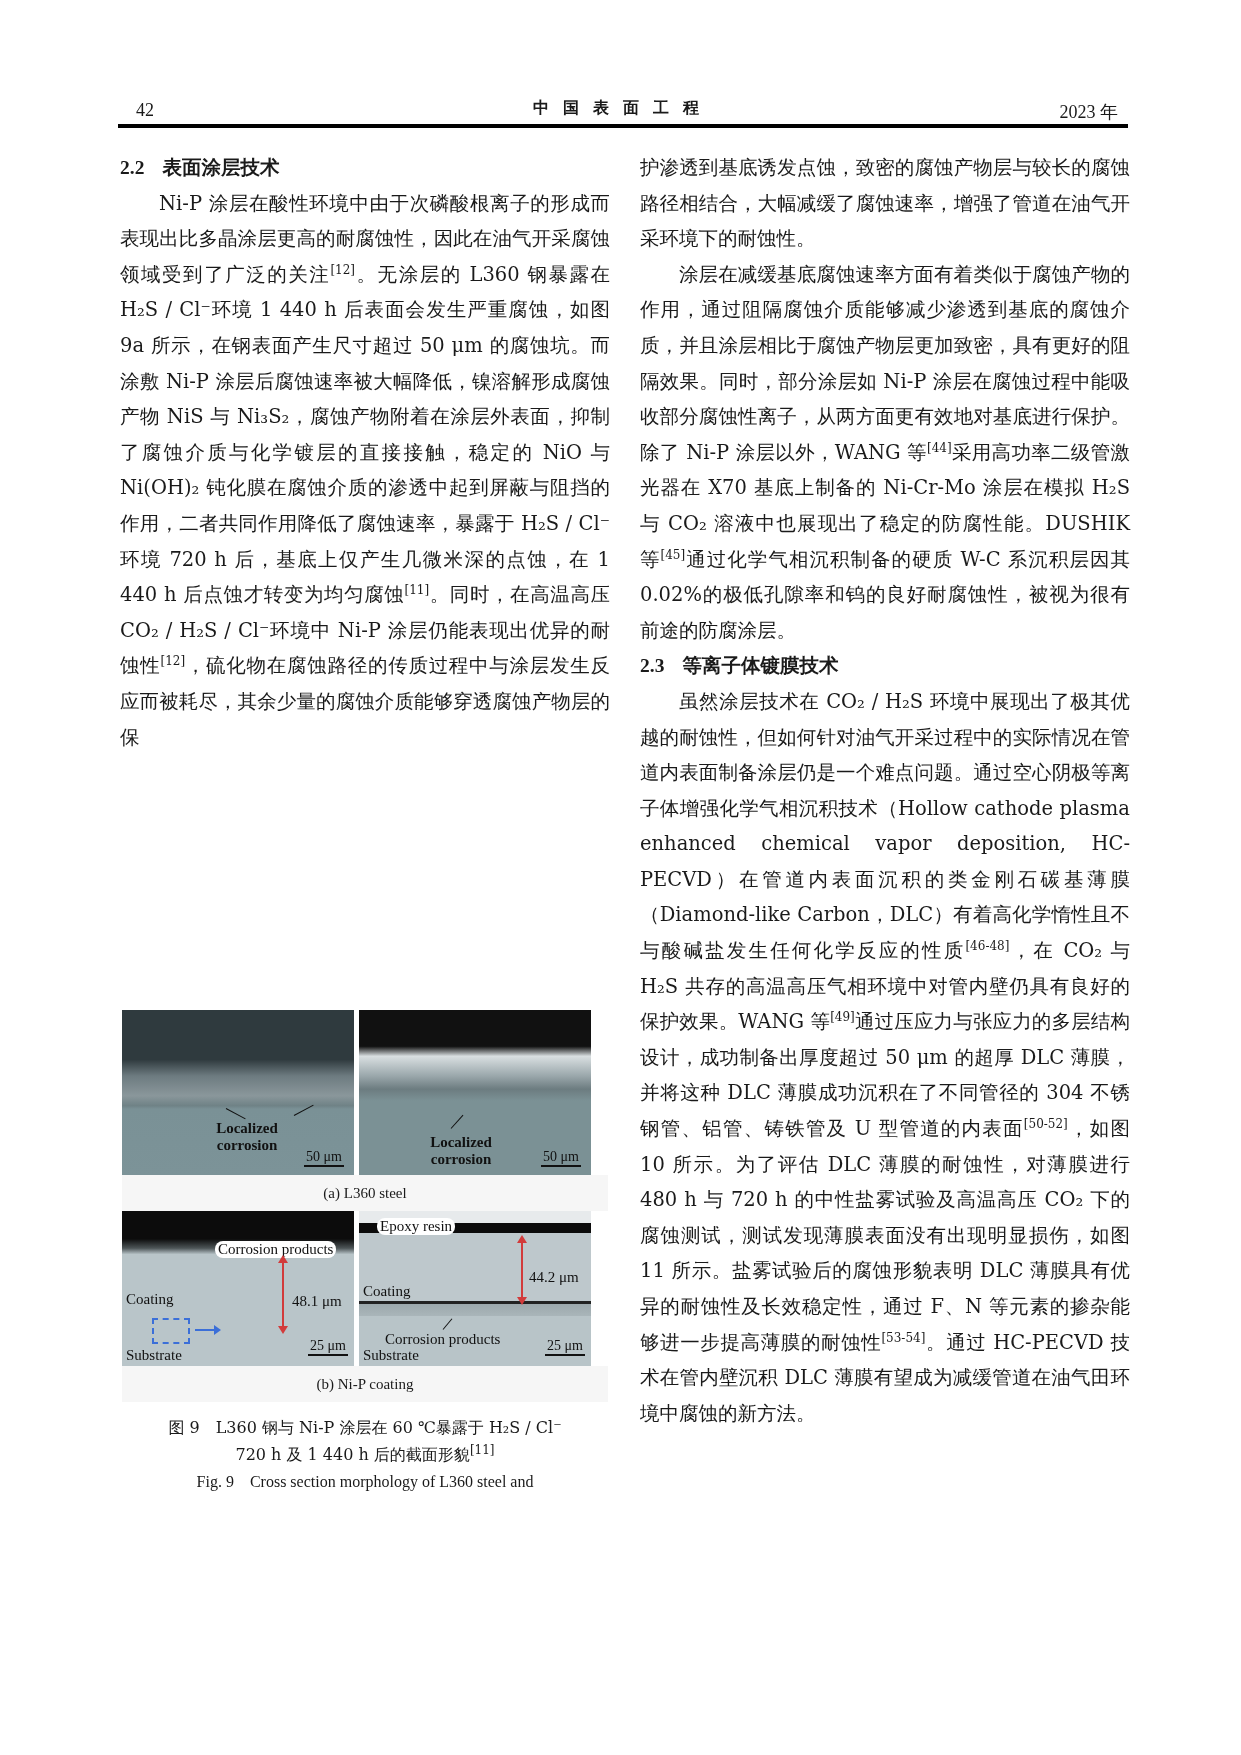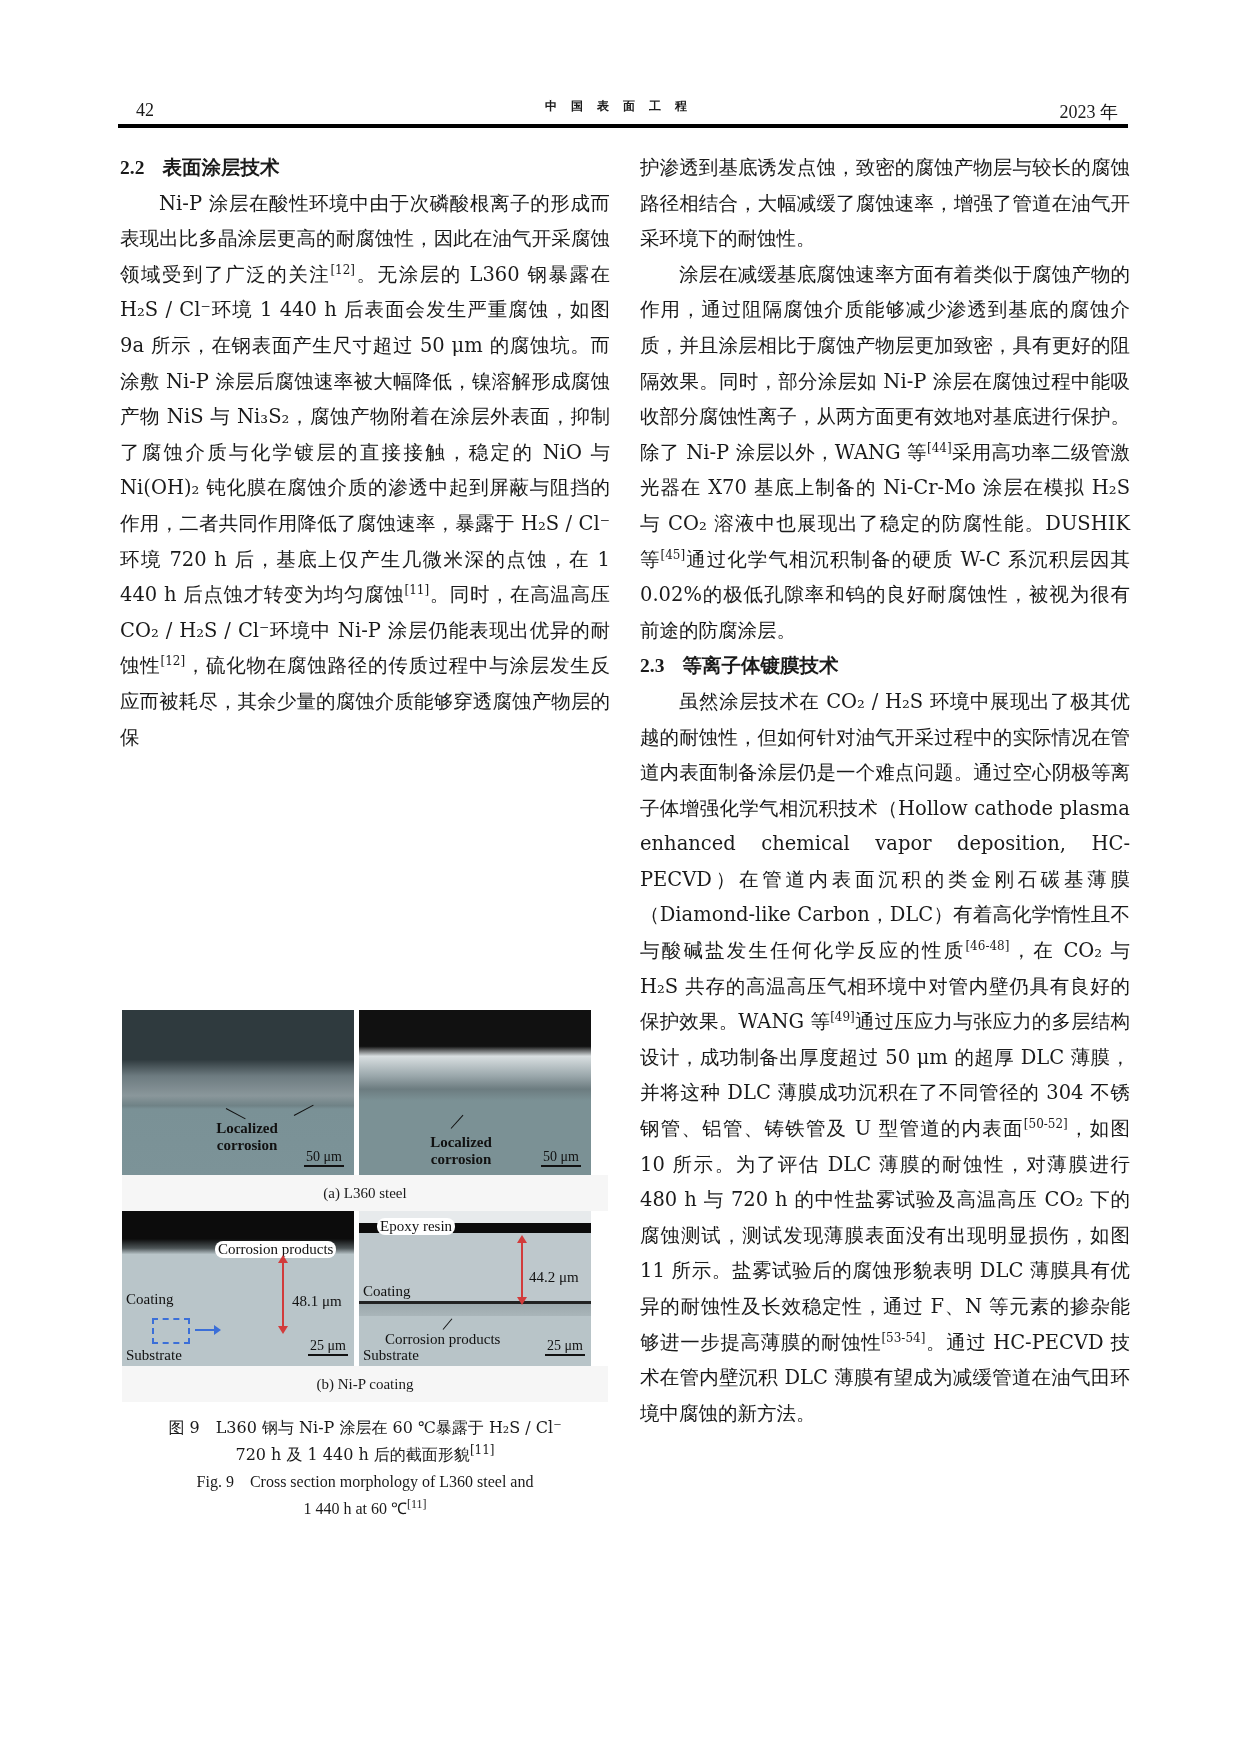--- a/index.html
+++ b/index.html
@@ -1,20 +1,20 @@
 <!DOCTYPE html>
 <html><head>
 <meta charset="utf-8">
 <style>
   html, body { margin: 0; padding: 0; background: #ffffff; }
   body { width: 1241px; height: 1755px; position: relative; overflow: hidden;
          font-family: "DejaVu Serif", "Liberation Serif", serif; color: #1a1a1a; }
   .header { position: absolute; left: 118px; top: 96px; width: 1010px; height: 30px; }
   .header .pno { position: absolute; left: 18px; top: 4px; font-family: "Liberation Serif", serif; font-size: 18px; }
-  .header .jname { position: absolute; left: 0; right: 0; top: 2px; text-align: center; font-size: 12px; letter-spacing: 14px; font-weight: bold; }
+  .header .jname { position: absolute; left: 0; right: 0; top: 2px; text-align: center; font-size: 16px; letter-spacing: 14px; font-weight: bold; }
   .header .year { position: absolute; right: 10px; top: 4px; font-family: "Liberation Serif", serif; font-size: 18px; }
   .rule { position: absolute; left: 118px; top: 124px; width: 1010px; height: 4px; background: #000; }
 
   .col { position: absolute; top: 150px; width: 490px; font-size: 19.5px; line-height: 35.6px; }
   .col.left { left: 120px; }
   .col.right { left: 640px; }
   .col p { margin: 0; text-align: justify; text-justify: inter-ideograph; }
   .col p.indent { text-indent: 2em; }
   h2.sec { margin: 0; font-size: 19.5px; line-height: 35.6px; font-weight: bold;
            font-family: "DejaVu Sans", "Liberation Sans", sans-serif; }
@@ -99,21 +99,20 @@
       <div class="plabel" style="left:4px;top:136px;">Substrate</div>
       <div class="scalebar" style="right:6px;bottom:10px;">25 μm</div>
     </div>
   </div>
   <div class="subcap">(b) Ni-P coating</div>
 
   <div class="caption">
     <div>图 9　L360 钢与 Ni-P 涂层在 60 ℃暴露于 H₂S / Cl⁻</div>
     <div><span>720 h 及 1 440 h 后的截面形貌</span><sup>[11]</sup></div>
     <div class="en">Fig. 9　Cross section morphology of L360 steel and</div>
-    <div class="en"><span>1 440 h at 60 ℃</span><sup>[11]</sup></div>
   </div>
 </div>
 
 <div class="col right">
   <p>护渗透到基底诱发点蚀，致密的腐蚀产物层与较长的腐蚀路径相结合，大幅减缓了腐蚀速率，增强了管道在油气开采环境下的耐蚀性。</p>
   <p class="indent"><span>涂层在减缓基底腐蚀速率方面有着类似于腐蚀产物的作用，通过阻隔腐蚀介质能够减少渗透到基底的腐蚀介质，并且涂层相比于腐蚀产物层更加致密，具有更好的阻隔效果。同时，部分涂层如 Ni-P 涂层在腐蚀过程中能吸收部分腐蚀性离子，从两方面更有效地对基底进行保护。除了 Ni-P 涂层以外，WANG 等</span><sup>[44]</sup><span>采用高功率二级管激光器在 X70 基底上制备的 Ni-Cr-Mo 涂层在模拟 H₂S 与 CO₂ 溶液中也展现出了稳定的防腐性能。DUSHIK 等</span><sup>[45]</sup><span>通过化学气相沉积制备的硬质 W-C 系沉积层因其 0.02%的极低孔隙率和钨的良好耐腐蚀性，被视为很有前途的防腐涂层。</span></p>
   <h2 class="sec">
     <span class="num">2.3</span><span>等离子体镀膜技术</span>
   </h2>
   <p class="indent"><span>虽然涂层技术在 CO₂ / H₂S 环境中展现出了极其优越的耐蚀性，但如何针对油气开采过程中的实际情况在管道内表面制备涂层仍是一个难点问题。通过空心阴极等离子体增强化学气相沉积技术（Hollow cathode plasma enhanced chemical vapor deposition, HC-PECVD）在管道内表面沉积的类金刚石碳基薄膜（Diamond-like Carbon，DLC）有着高化学惰性且不与酸碱盐发生任何化学反应的性质</span><sup>[46-48]</sup><span>，在 CO₂ 与 H₂S 共存的高温高压气相环境中对管内壁仍具有良好的保护效果。WANG 等</span><sup>[49]</sup><span>通过压应力与张应力的多层结构设计，成功制备出厚度超过 50 μm 的超厚 DLC 薄膜，并将这种 DLC 薄膜成功沉积在了不同管径的 304 不锈钢管、铝管、铸铁管及 U 型管道的内表面</span><sup>[50-52]</sup><span>，如图 10 所示。为了评估 DLC 薄膜的耐蚀性，对薄膜进行 480 h 与 720 h 的中性盐雾试验及高温高压 CO₂ 下的腐蚀测试，测试发现薄膜表面没有出现明显损伤，如图 11 所示。盐雾试验后的腐蚀形貌表明 DLC 薄膜具有优异的耐蚀性及长效稳定性，通过 F、N 等元素的掺杂能够进一步提高薄膜的耐蚀性</span><sup>[53-54]</sup><span>。通过 HC-PECVD 技术在管内壁沉积 DLC 薄膜有望成为减缓管道在油气田环境中腐蚀的新方法。</span></p>

